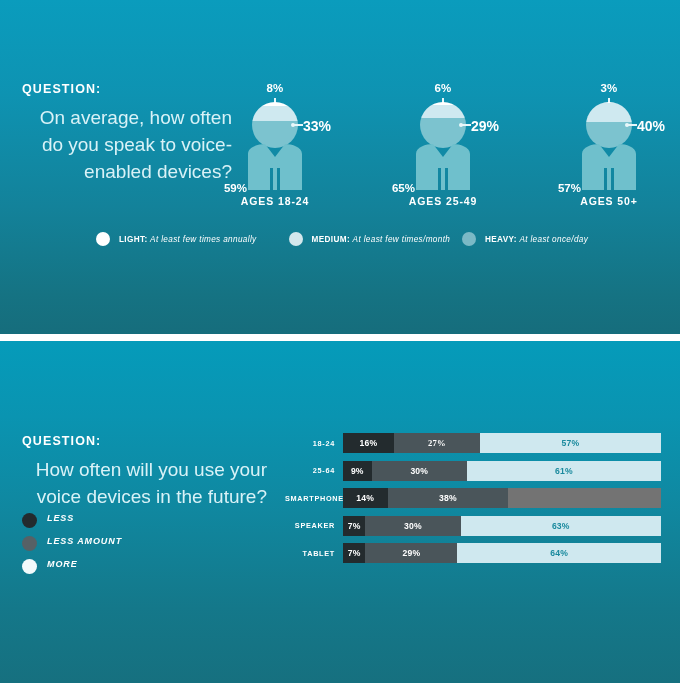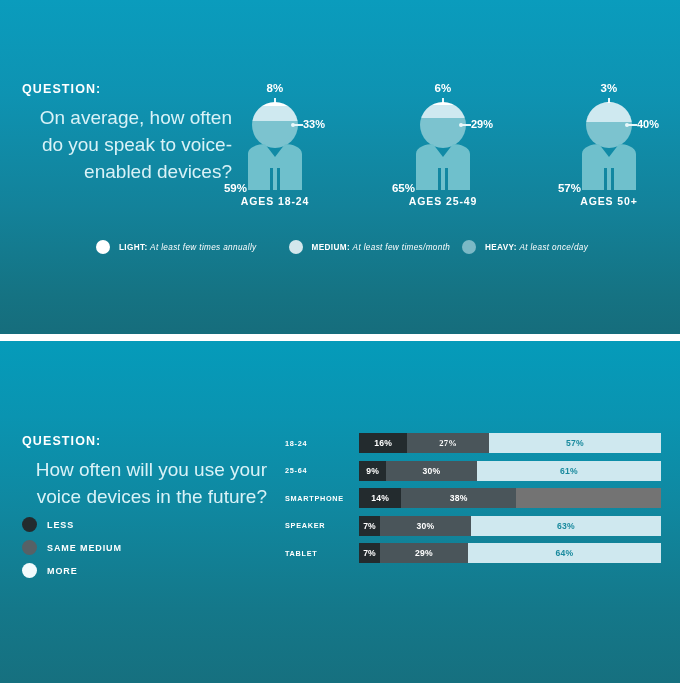--- a/index.html
+++ b/index.html
@@ -54,21 +54,21 @@
     position:absolute;left:50%;transform:translateX(-50%);
     top:20px;width:46px;height:46px;border-radius:50%;overflow:hidden;
   }
   .head .seg{width:100%;display:block;}
   .head .seg.light{background:#ffffff;}
   .head .seg.medium{background:#cfe9f0;}
   .head .seg.heavy{background:#7cc3cf;}
   .head .divider{width:100%;height:1px;background:#1b7d8d;opacity:.55;}
 
   .mid-pct{
-    position:absolute;top:36px;font-size:11px;font-weight:bold;color:#ffffff;
+    position:absolute;top:36px;font-size:14px;font-weight:bold;color:#ffffff;
     white-space:nowrap;
   }
   .mid-pct{left:118px;}
   .mid-arrow{
     position:absolute;top:42px;left:109px;width:9px;height:2px;background:#e8f7fa;
   }
   .mid-dot{
     position:absolute;top:40.5px;left:106px;width:4px;height:4px;border-radius:50%;background:#e8f7fa;
   }
 
@@ -88,48 +88,48 @@
     top:62px;width:74px;height:46px;
   }
   .age-label{
     position:absolute;left:0;top:113px;width:100%;
     font-size:10.5px;font-weight:bold;letter-spacing:.9px;color:#ffffff;
   }
 
   
   .legend-top{
     position:absolute;left:96px;top:232px;width:520px;height:22px;
-    display:flex;align-items:flex-end;
+    display:flex;align-items:flex-start;
   }
   .legend-top .item{display:flex;align-items:center;}
   .legend-top .item.i0{width:200px;}
   .legend-top .item.i1{width:180px;}
   .legend-top .item.i2{width:160px;}
   .legend-top .dot{width:14px;height:14px;border-radius:50%;flex:none;margin-right:9px;}
   .legend-top .dot.light{background:#ffffff;}
   .legend-top .dot.medium{background:#d3e7ec;}
   .legend-top .dot.heavy{background:#7bb9c6;}
   .legend-top .txt{font-size:8.2px;color:#ffffff;letter-spacing:.35px;white-space:nowrap;}
   .legend-top .txt b{font-weight:bold;font-style:normal;}
   .legend-top .txt i{font-style:italic;}
 
   
   .legend-bottom{position:absolute;left:22px;top:513px;width:220px;}
-  .legend-bottom .row{display:flex;align-items:center;height:23px;}
+  .legend-bottom .row{display:flex;height:23px;font-style:italic;}
   .legend-bottom .dot{width:15px;height:15px;border-radius:50%;flex:none;margin-right:10px;}
   .legend-bottom .dot.less{background:#232b2e;}
   .legend-bottom .dot.same{background:#566166;}
   .legend-bottom .dot.more{background:#f2fafc;}
   .legend-bottom .lbl{font-size:9px;font-weight:bold;letter-spacing:.9px;color:#ffffff;}
 
   
   .chart{position:absolute;left:285px;top:433px;width:376px;}
   .bar-row{display:flex;align-items:center;height:20px;margin-bottom:7.5px;}
   .bar-label{
-    width:50px;flex:none;padding-right:24px;
+    width:50px;flex:none;text-align:right;padding-right:8px;
     font-size:7.3px;font-weight:bold;letter-spacing:.7px;color:#ffffff;
     white-space:nowrap;
   }
   .bar-track{
     flex:1;height:20px;display:flex;overflow:hidden;
     background:#737373;
   }
   .seg{
     height:100%;display:flex;align-items:center;justify-content:center;
     font-size:8.6px;font-weight:bold;letter-spacing:.2px;box-sizing:border-box;
@@ -252,21 +252,21 @@
     <div class="q-text">How often will you use your voice devices in the future?</div>
   </div>
 
   <div class="legend-bottom">
     <div class="row">
       <span class="dot less"></span>
       <span class="lbl">LESS</span>
     </div>
     <div class="row">
       <span class="dot same"></span>
-      <span class="lbl">SAME MEDIUM</span>
+      <span class="lbl">LESS AMOUNT</span>
     </div>
     <div class="row">
       <span class="dot more"></span>
       <span class="lbl">MORE</span>
     </div>
   </div>
 
   <div class="chart" id="bar-chart">
       <div class="bar-row">
         <div class="bar-label">18-24</div>

